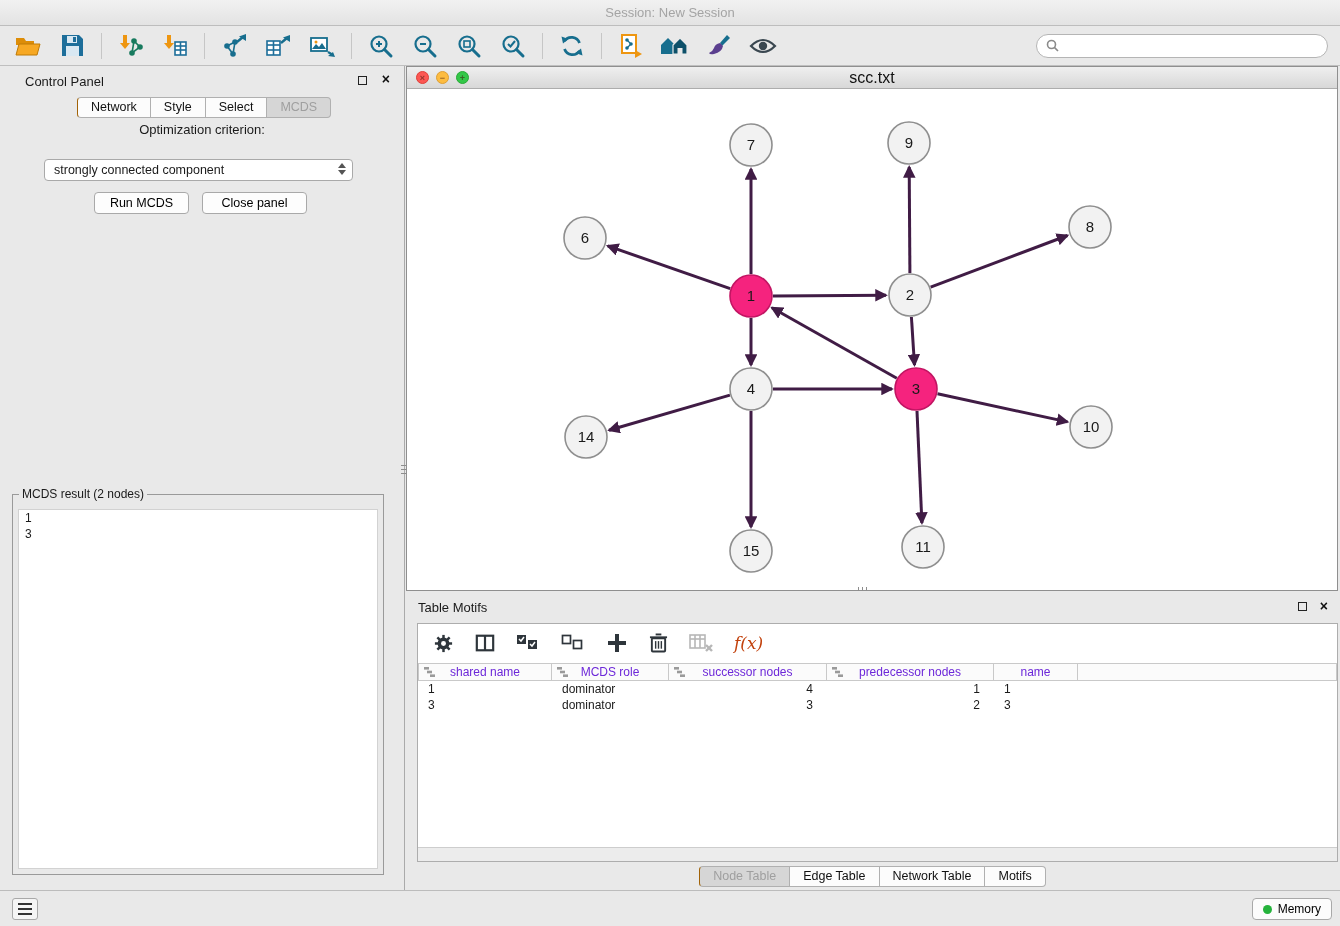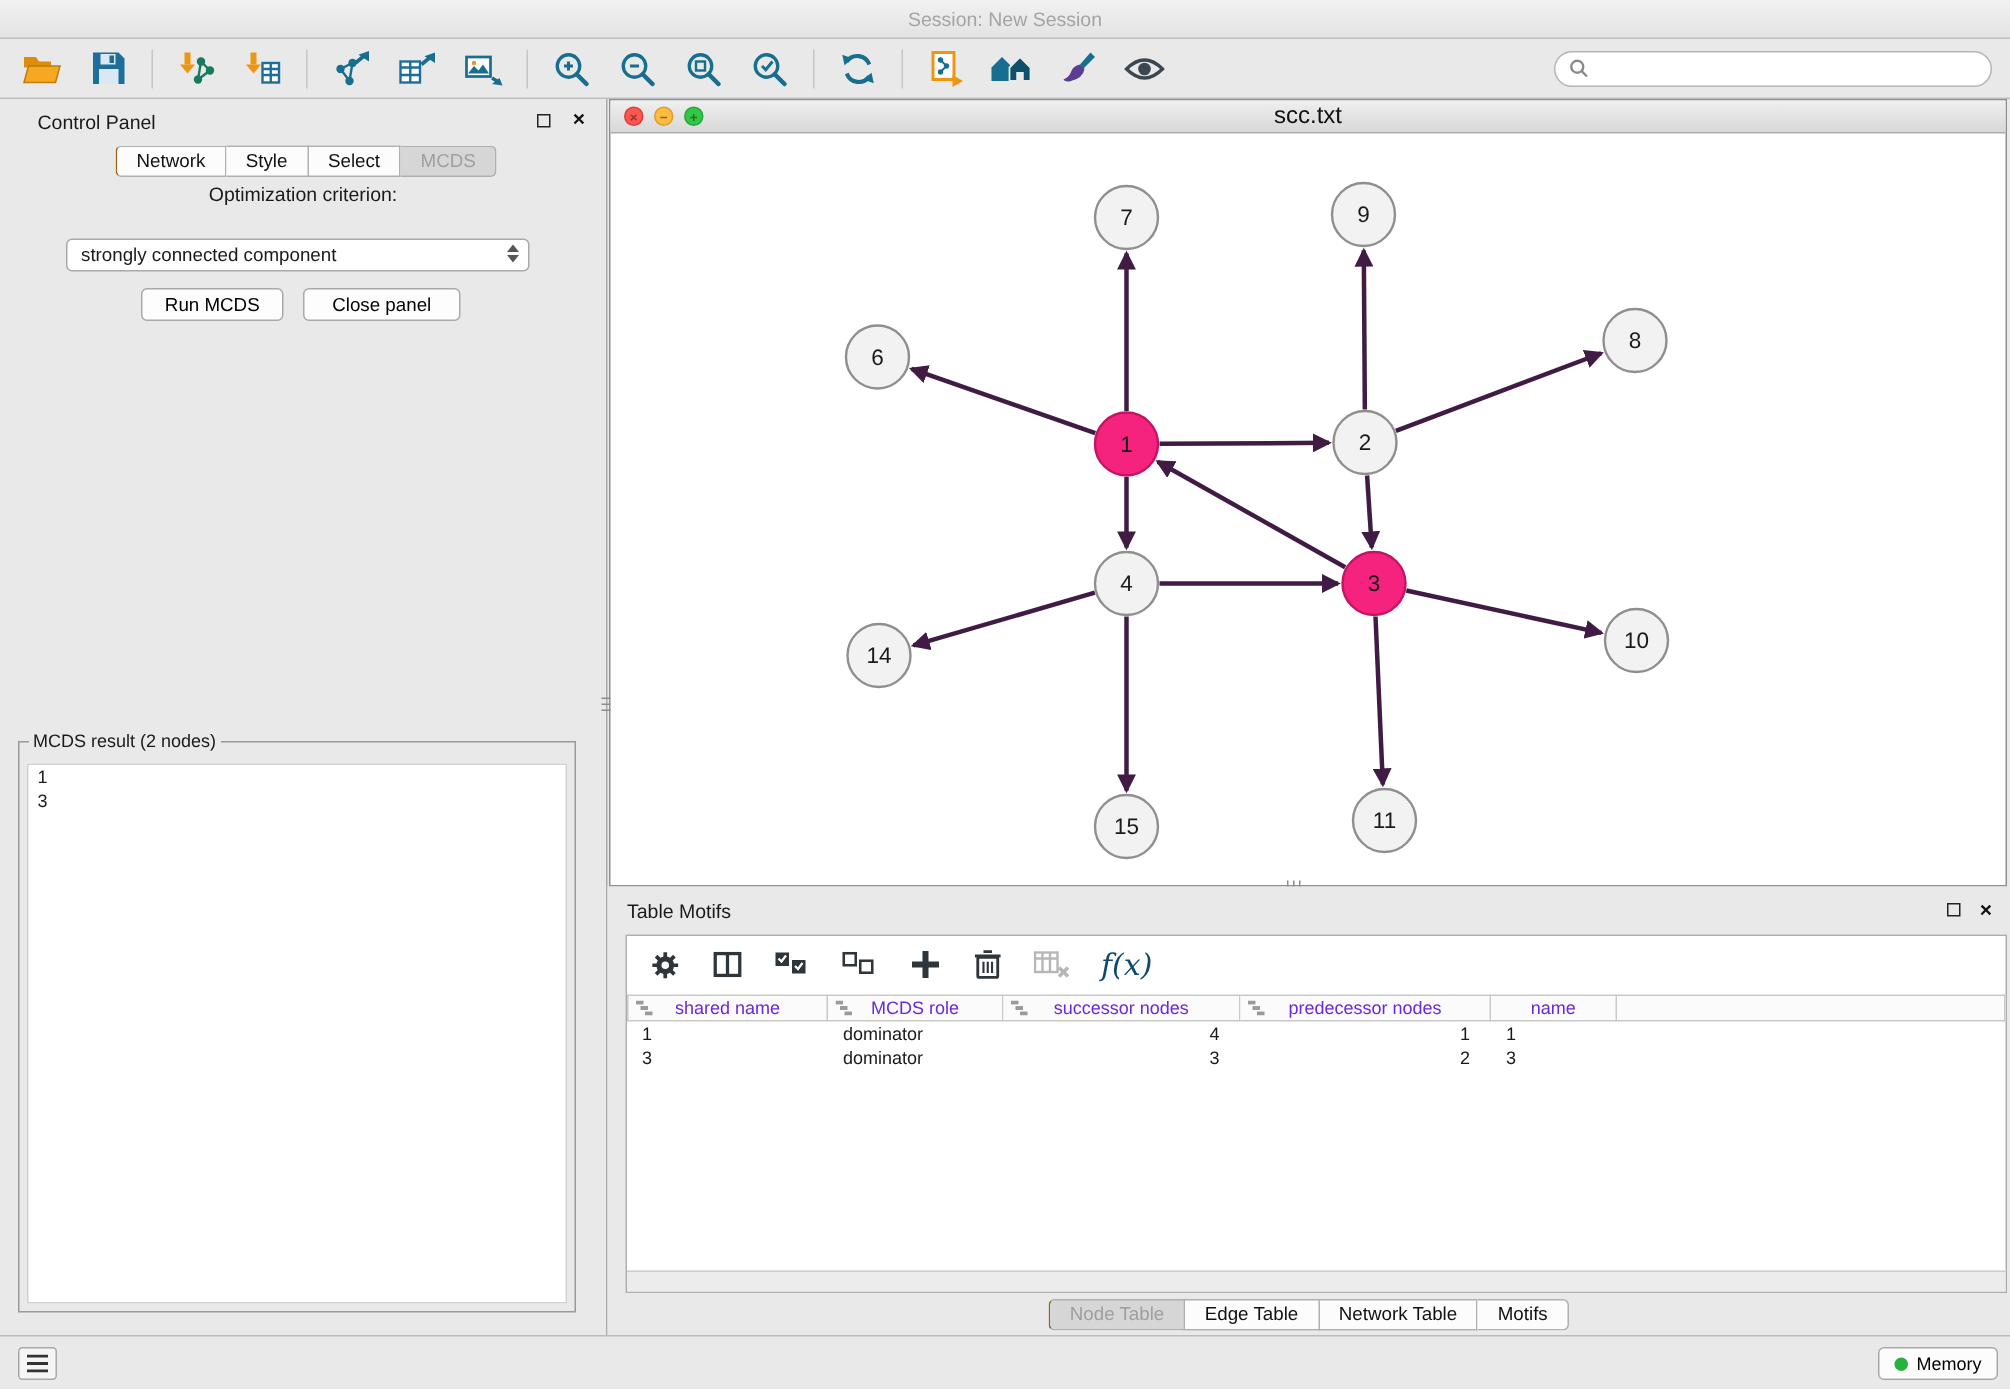--- a/index.html
+++ b/index.html
@@ -77,21 +77,21 @@
   
   .table-panel { position:absolute; left:405px; top:591px; width:935px; height:299px; background:#e9e9e9; }
   .tp-title { position:absolute; left:13px; top:9px; font-size:13px; }
   .table-panel .float-icon { right:33px; top:11px; }
   .table-panel .x-icon { right:12px; top:8px; }
   .tp-container { position:absolute; left:12px; top:32px; width:921px; height:239px;
     background:#fff; border:1px solid #adadad; }
   .tp-toolbar { height:38px; display:flex; align-items:center; padding-left:15px; gap:21px; }
   .tpi { background:none; border:none; display:flex; align-items:center; justify-content:center; cursor:default; }
   .fx-label { font-family:"DejaVu Serif","Liberation Serif",serif; font-style:italic;
-    font-size:20px; color:#0c4a6e; }
+    font-size:17px; color:#c2410c; }
   .t-head { display:flex; height:18px; margin-top:1px; }
   .t-hcell { position:relative; border:1px solid #c9c9c9; border-left:none; background:#fbfbfb;
     font-size:12px; text-align:center; line-height:16px; color:#6d28d9; }
   .t-hcell:first-child { border-left:1px solid #c9c9c9; }
   .t-hcell .sort { position:absolute; left:5px; top:3px; }
   .w0{width:134px;} .w1{width:117px;} .w2{width:158px;} .w3{width:167px;} .w4{width:84px;}
   .wf{flex:1;}
   .t-row { display:flex; height:16px; font-size:12px; line-height:16px; }
   .t-cell { padding:0 10px; overflow:hidden; white-space:nowrap; }
   .t-cell.num { text-align:right; padding-right:14px; }

